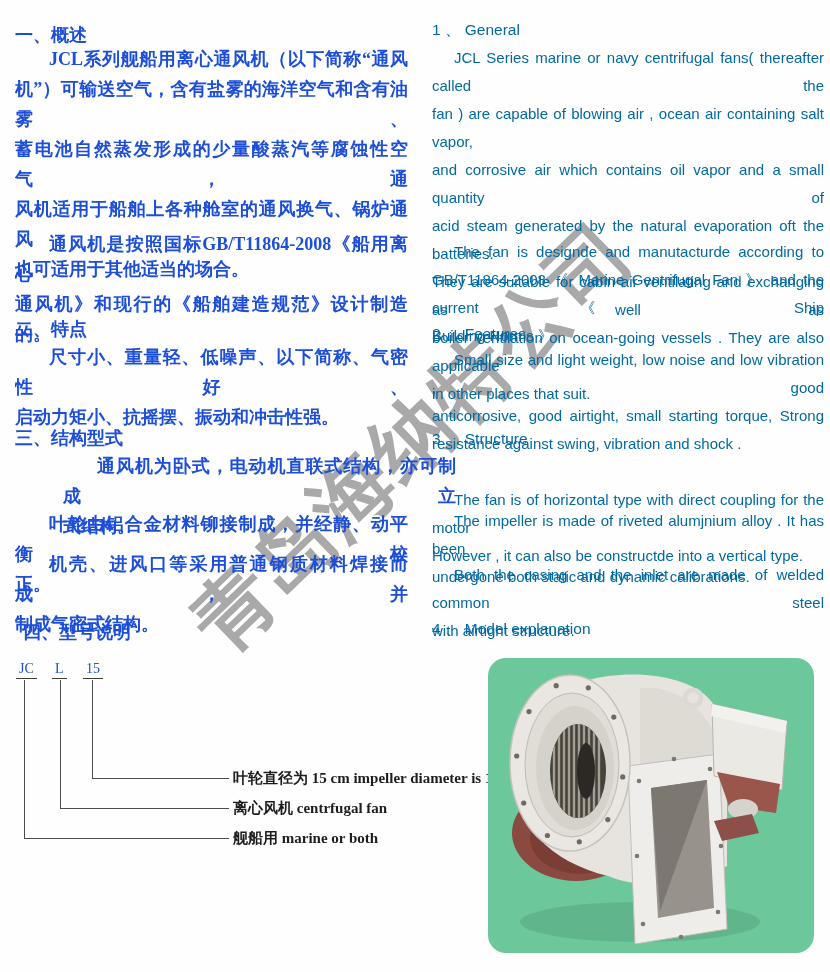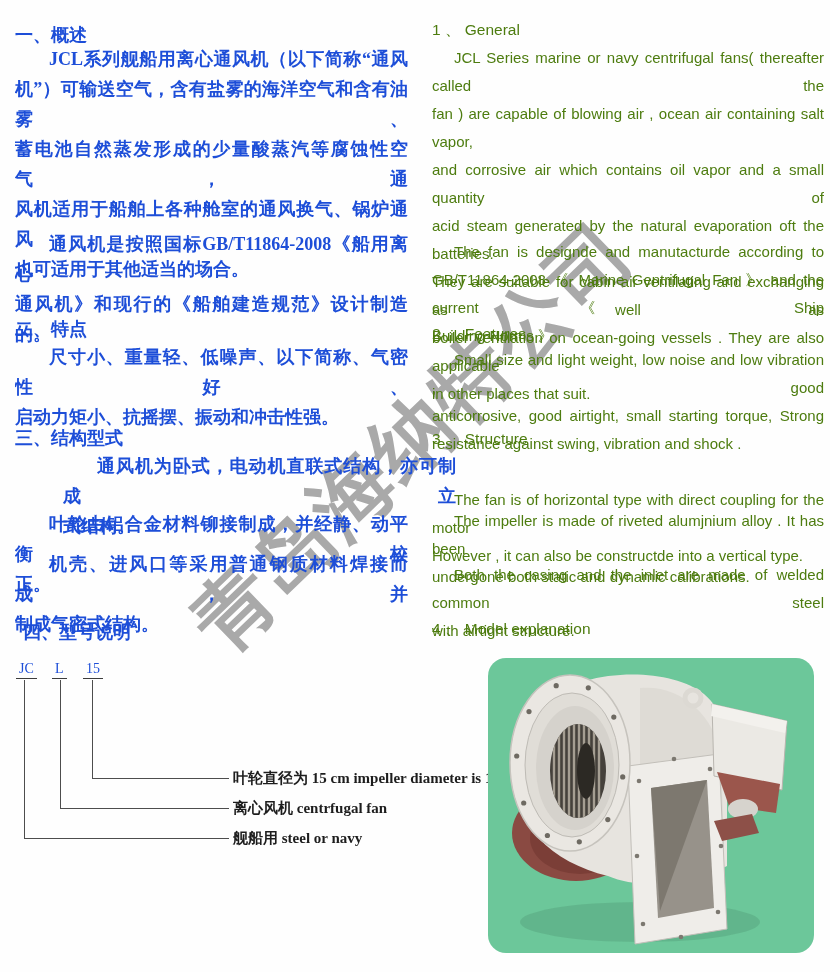--- a/index.html
+++ b/index.html
@@ -12,21 +12,21 @@
       color:#a9a9a9;white-space:nowrap;z-index:0;font-family:"Liberation Serif",serif;}
 
   .blk{position:absolute;z-index:1;}
 
   
   .zh{width:393px;font-size:18px;font-weight:bold;line-height:30px;color:#1d4ed8;
       font-family:"Liberation Serif",serif;}
   .zh-h{font-size:18px;font-weight:bold;}
 
   
-  .en{width:392px;font-size:15px;line-height:28px;color:#4d7c0f;
+  .en{width:392px;font-size:15px;line-height:28px;color:#0369a1;
       font-family:"Liberation Sans",sans-serif;}
   .en-h{font-size:15.5px;}
 
   .ln{text-align:justify;overflow:hidden;}
   .js{text-align-last:justify;}
   .le{text-align-last:left;}
   .ind-zh{text-indent:34px;}
   .ind-en{text-indent:22px;}
 
   
@@ -140,21 +140,21 @@
   <div class="dline" style="left:24px;top:680px;width:1px;height:158px;"></div>
   <div class="dline" style="left:60px;top:680px;width:1px;height:128px;"></div>
   <div class="dline" style="left:92px;top:680px;width:1px;height:98px;"></div>
 
   <div class="dline" style="left:92px;top:778px;width:137px;height:1px;"></div>
   <div class="dline" style="left:60px;top:808px;width:169px;height:1px;"></div>
   <div class="dline" style="left:24px;top:838px;width:205px;height:1px;"></div>
 
   <div class="mlabel" style="left:233px;top:768px;">叶轮直径为 15 cm impeller diameter is 15cm</div>
   <div class="mlabel" style="left:233px;top:798px;">离心风机 centrfugal fan</div>
-  <div class="mlabel" style="left:233px;top:828px;">舰船用 steel or navy</div>
+  <div class="mlabel" style="left:233px;top:828px;">舰船用 marine or both</div>
 
   <div class="photo">
     <svg width="326" height="295" viewBox="0 0 326 295">
       <defs>
         <clipPath id="pc">
             <rect x="0" y="0" width="326" height="295" rx="18"></rect>
           </clipPath>
         <clipPath id="open">
             <ellipse cx="90" cy="113" rx="28" ry="47"></ellipse>
           </clipPath>

